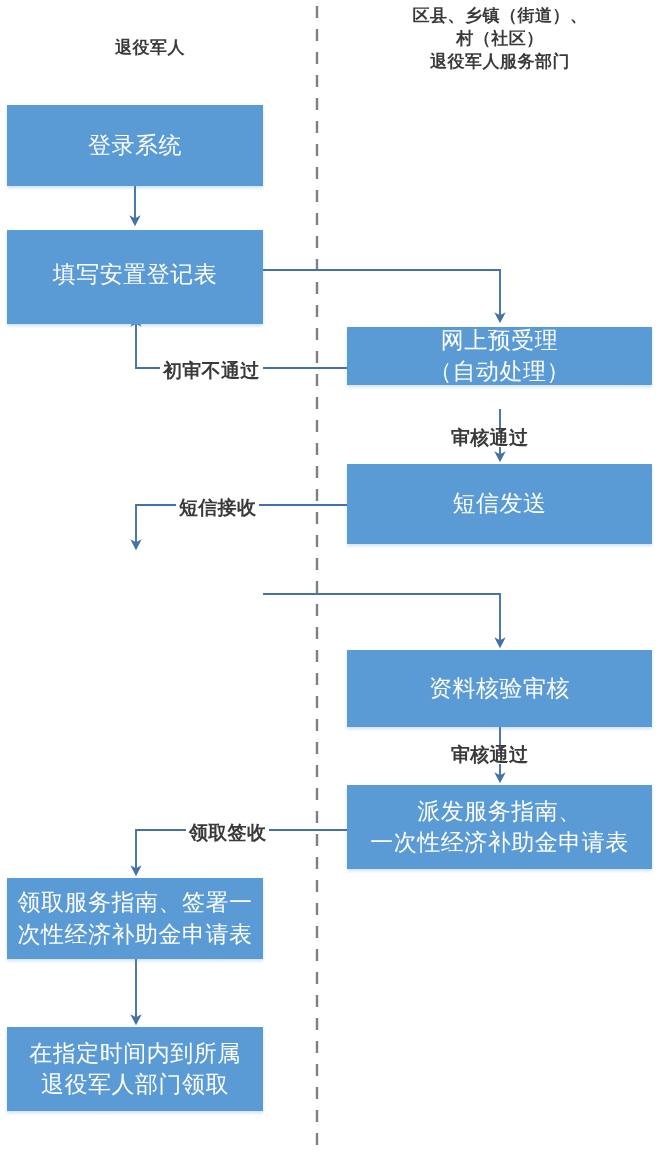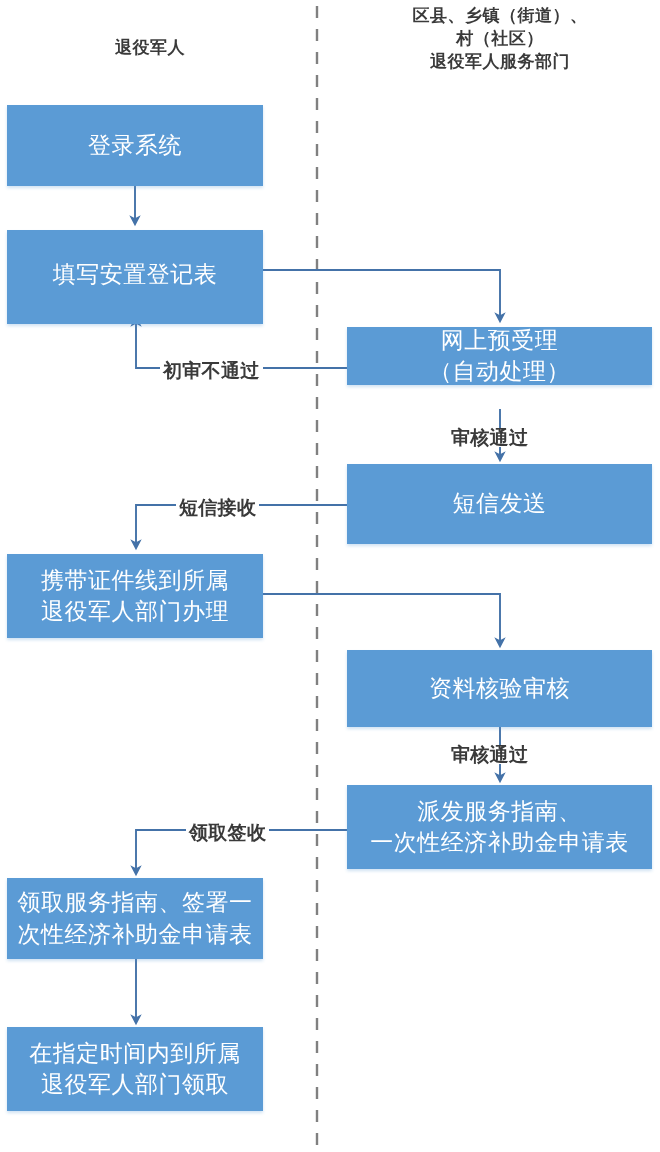--- a/index.html
+++ b/index.html
@@ -125,24 +125,20 @@
 
   <div class="node" style="left:347px; top:327px; width:305px; height:58px;">
     <span>网上预受理
 （自动处理）</span>
   </div>
 
   <div class="node" style="left:347px; top:464px; width:305px; height:80px;">
     <span>短信发送</span>
   </div>
 
-  <div class="node" style="left:7px; top:554px; width:256px; height:84px;">
-    <span>携带证件线到所属
-退役军人部门办理</span>
-  </div>
 
   <div class="node" style="left:347px; top:650px; width:305px; height:77px;">
     <span>资料核验审核</span>
   </div>
 
   <div class="node" style="left:347px; top:785px; width:305px; height:84px;">
     <span>派发服务指南、
 一次性经济补助金申请表</span>
   </div>
 

